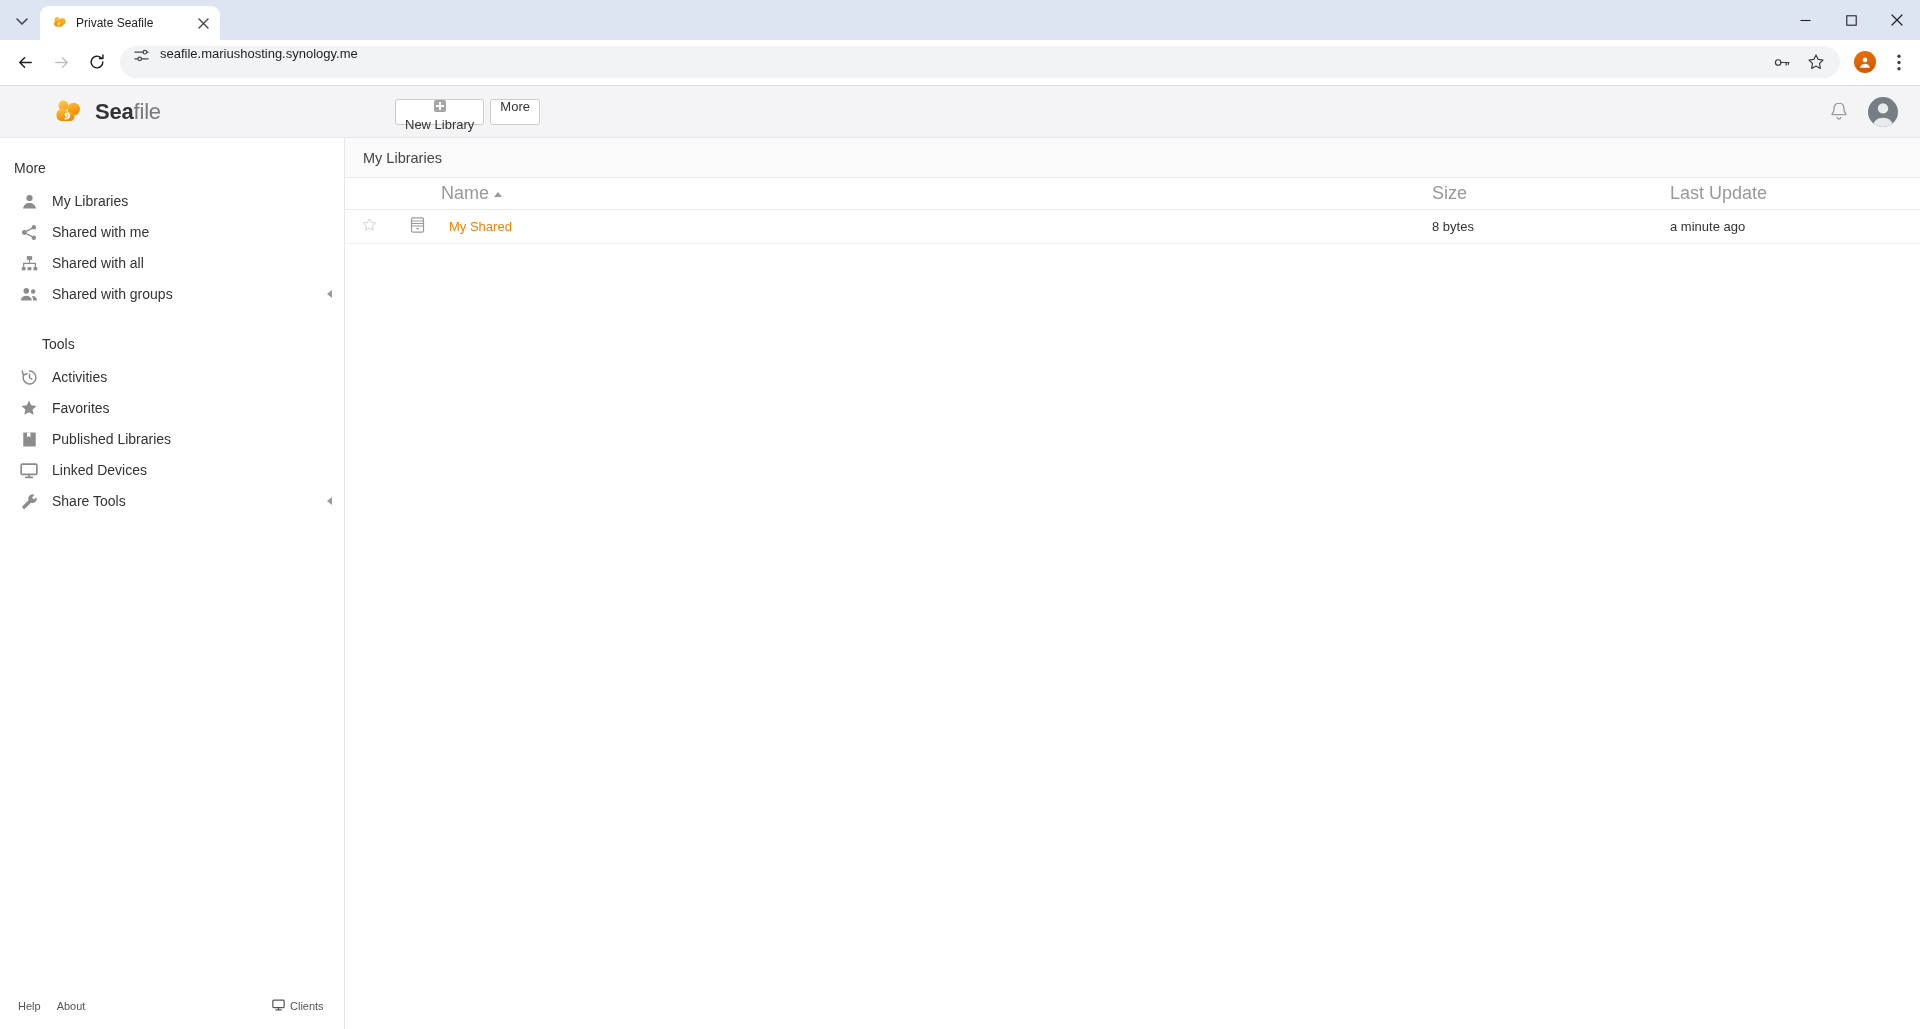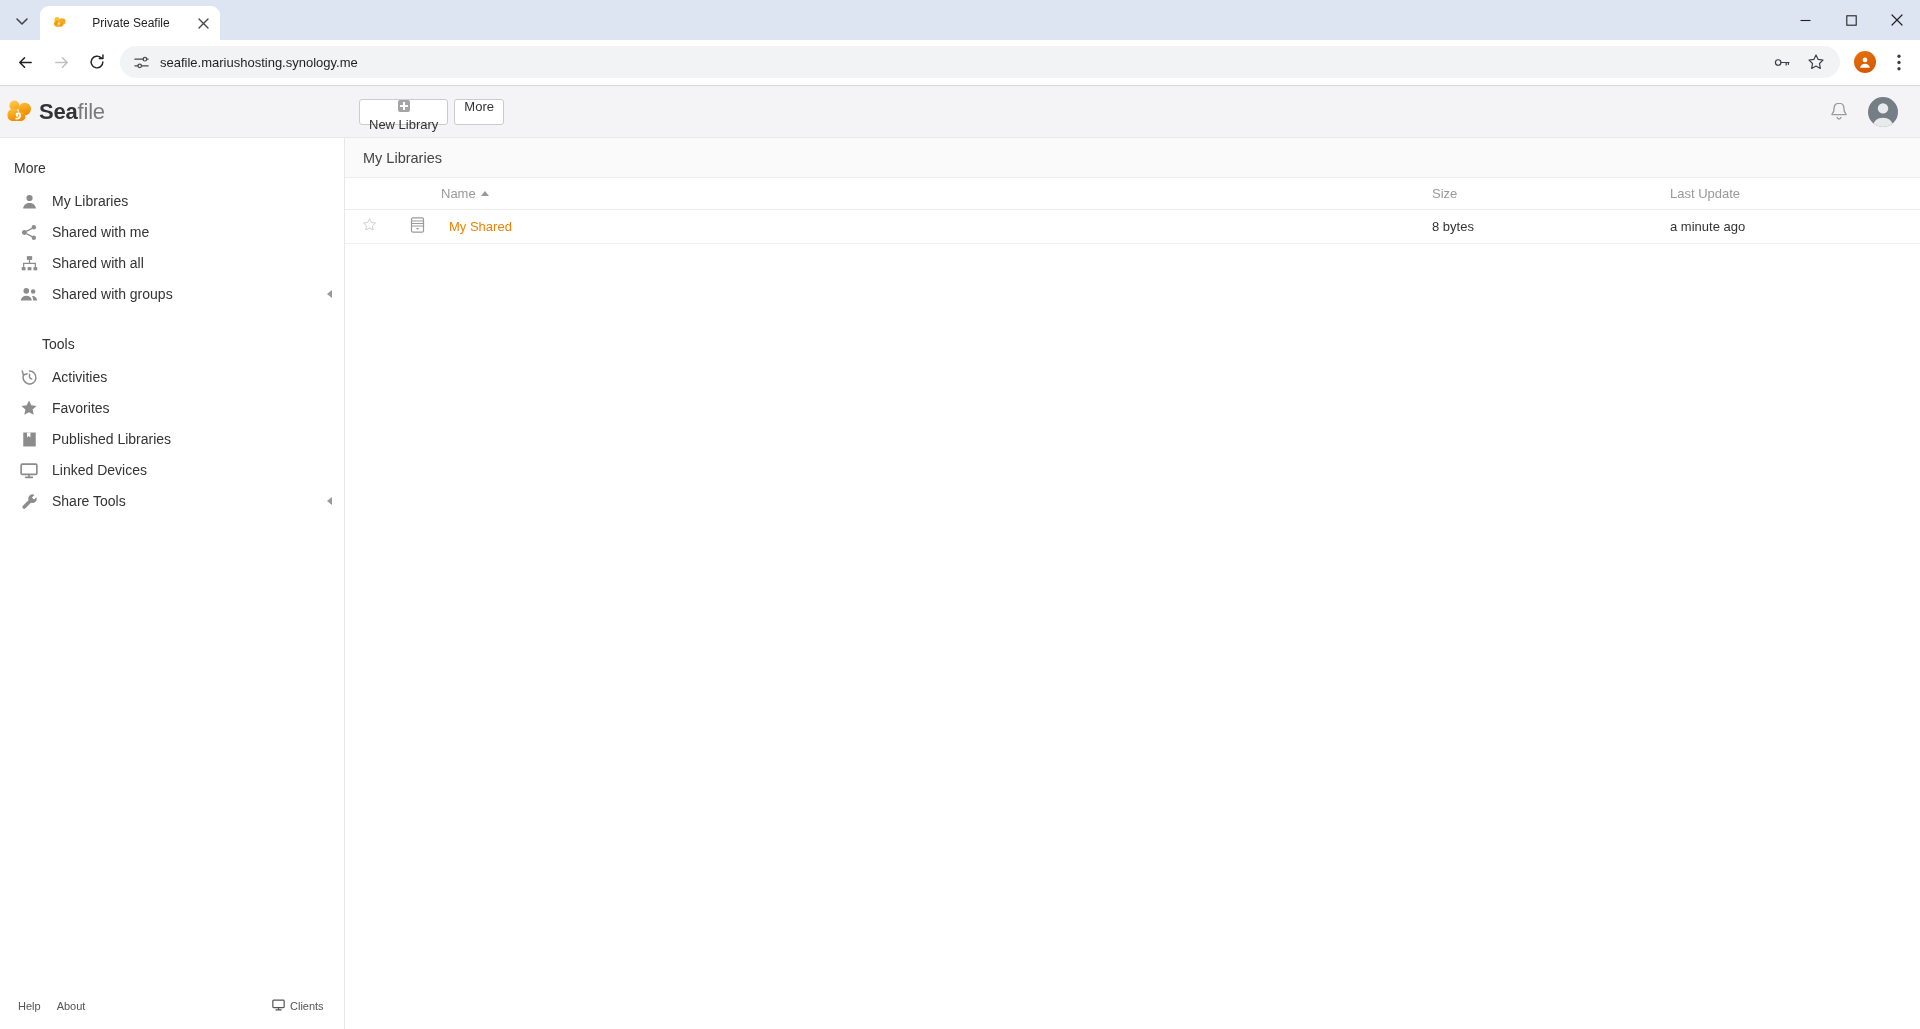--- a/index.html
+++ b/index.html
@@ -30,22 +30,22 @@
     color: #444746;
   }
   .tab {
     height: 34px;
     min-width: 180px;
     background: #ffffff;
     border-radius: 9px 9px 0 0;
     display: flex;
     align-items: center;
     padding: 0 8px 0 12px;
+    gap: 8px;
     position: relative;
-    text-align: center;
   }
   .tab-favicon { width: 16px; height: 16px; flex: 0 0 16px; position: relative; }
   .tab-title {
     font-size: 12px;
     color: #1f1f1f;
     white-space: nowrap;
     overflow: hidden;
     text-overflow: ellipsis;
     flex: 1 1 auto;
   }
@@ -84,21 +84,20 @@
     color: #1f1f1f;
     flex: 0 0 34px;
   }
   .nav-btn.disabled { color: #bdc1c6; }
   .omnibox {
     flex: 1 1 auto;
     height: 32px;
     background: #f1f3f4;
     border-radius: 16px;
     display: flex;
-    align-items: center;
     margin: 0 6px 0 4px;
     padding: 0 12px;
     gap: 10px;
   }
   .omnibox-icon { width: 18px; height: 18px; flex: 0 0 18px; color: #4a4a4a; display:flex; align-items:center; justify-content:center;}
   .omnibox-url { font-size: 13px; color: #1f1f1f; flex: 1 1 auto; white-space: nowrap; overflow: hidden; }
   .omnibox-right { display: flex; align-items: center; gap: 14px; padding-right: 2px; }
   .tb-icon { width: 20px; height: 20px; color: #3c4043; display:flex;align-items:center;justify-content:center;}
   .profile-pic {
     width: 22px; height: 22px; border-radius: 50%;
@@ -124,21 +123,23 @@
     background: #f4f4f7;
     border-bottom: 1px solid #e8e8e8;
     display: flex;
     align-items: center;
     flex: 0 0 52px;
   }
   .sf-logo-wrap {
     width: 345px;
     display: flex;
     align-items: center;
-    padding-left: 5px;
+    padding-left: 18px;
+    gap: 7px;
+    margin-left: 36px;
   }
   .sf-logo-mark { width: 34px; height: 26px; flex: 0 0 34px; }
   .sf-logo-text { font-size: 22px; color: #444; letter-spacing: -0.2px; }
   .sf-logo-text b { font-weight: 700; color: #333; }
   .sf-logo-text span { font-weight: 400; color: #7a7a7a; }
 
   .sf-top-actions { display: flex; align-items: center; gap: 6px; margin-left: 14px; }
   .sf-btn {
     height: 26px;
     background: #fff;
@@ -257,21 +258,21 @@
     background: #fafafa;
     border-bottom: 1px solid #ececec;
     display: flex;
     align-items: center;
     padding-left: 18px;
   }
   .main-title { font-size: 14.5px; color: #444; }
 
   .tbl { width: 100%; border-collapse: collapse; table-layout: fixed; }
   .tbl th {
-    font-size: 13px;
+    font-size: 18px;
     color: #999;
     font-weight: normal;
     text-align: left;
     height: 31px;
     border-bottom: 1px solid #ececec;
     padding: 0;
     vertical-align: middle;
   }
   .tbl td {
     height: 34px;

